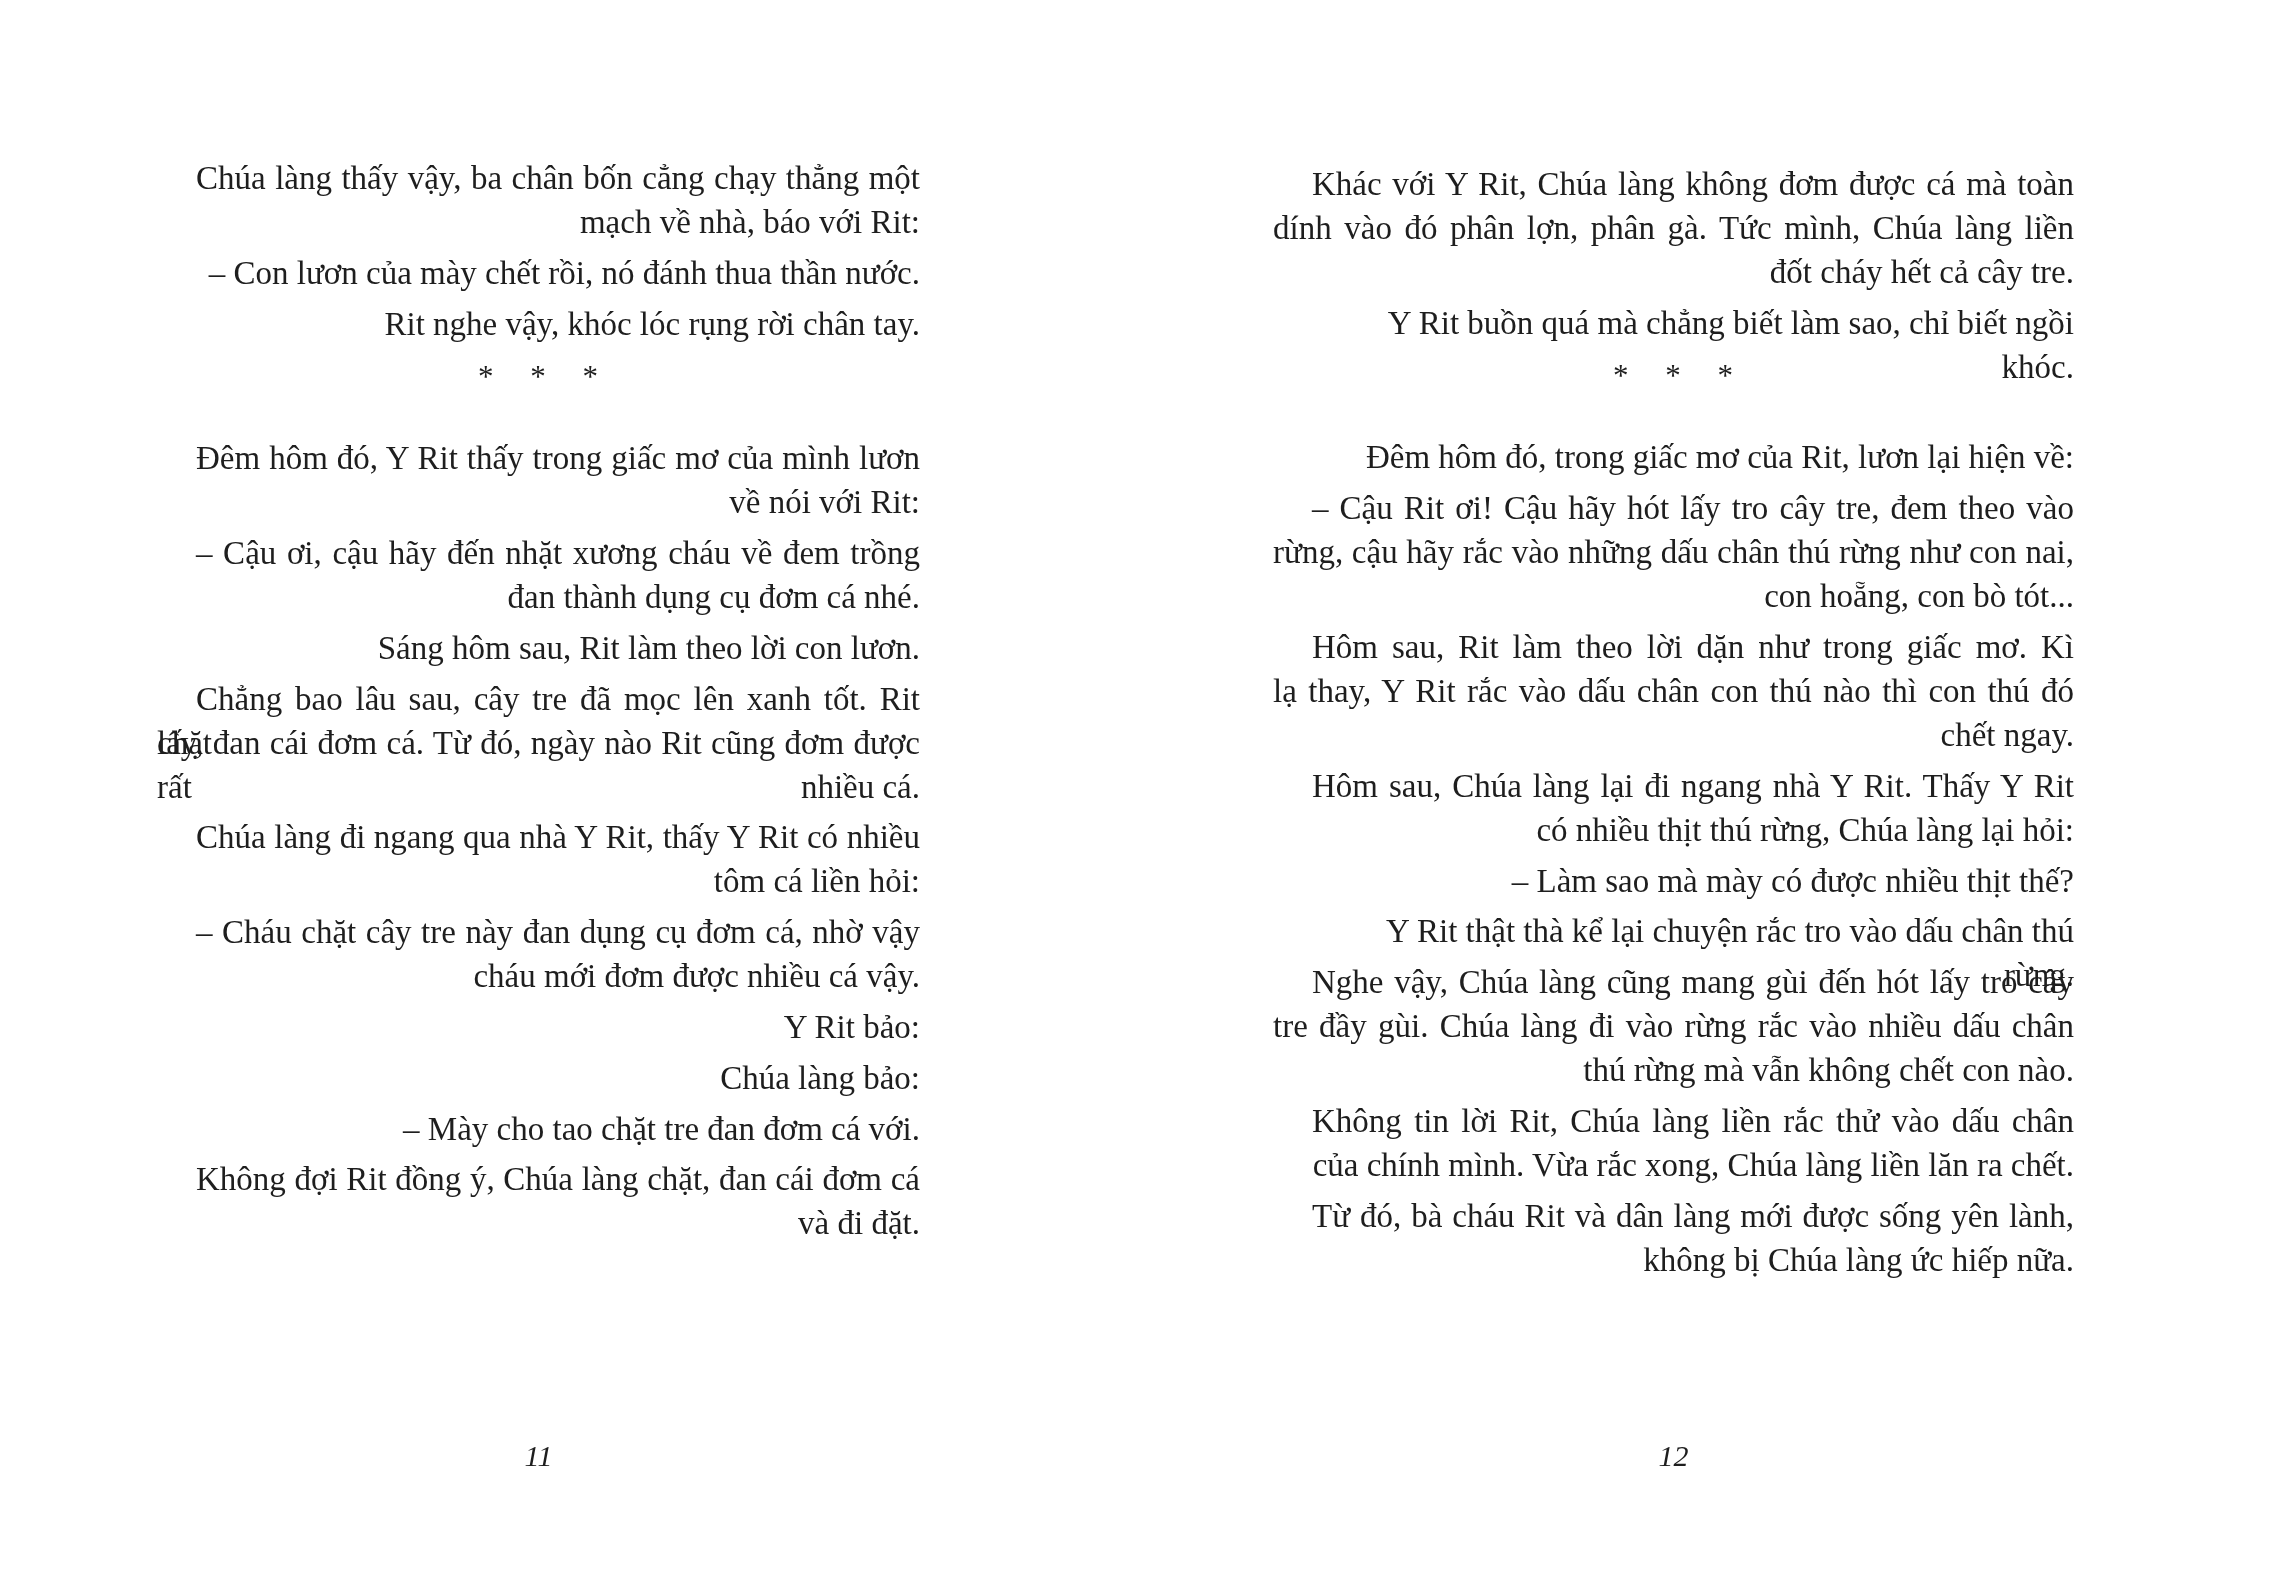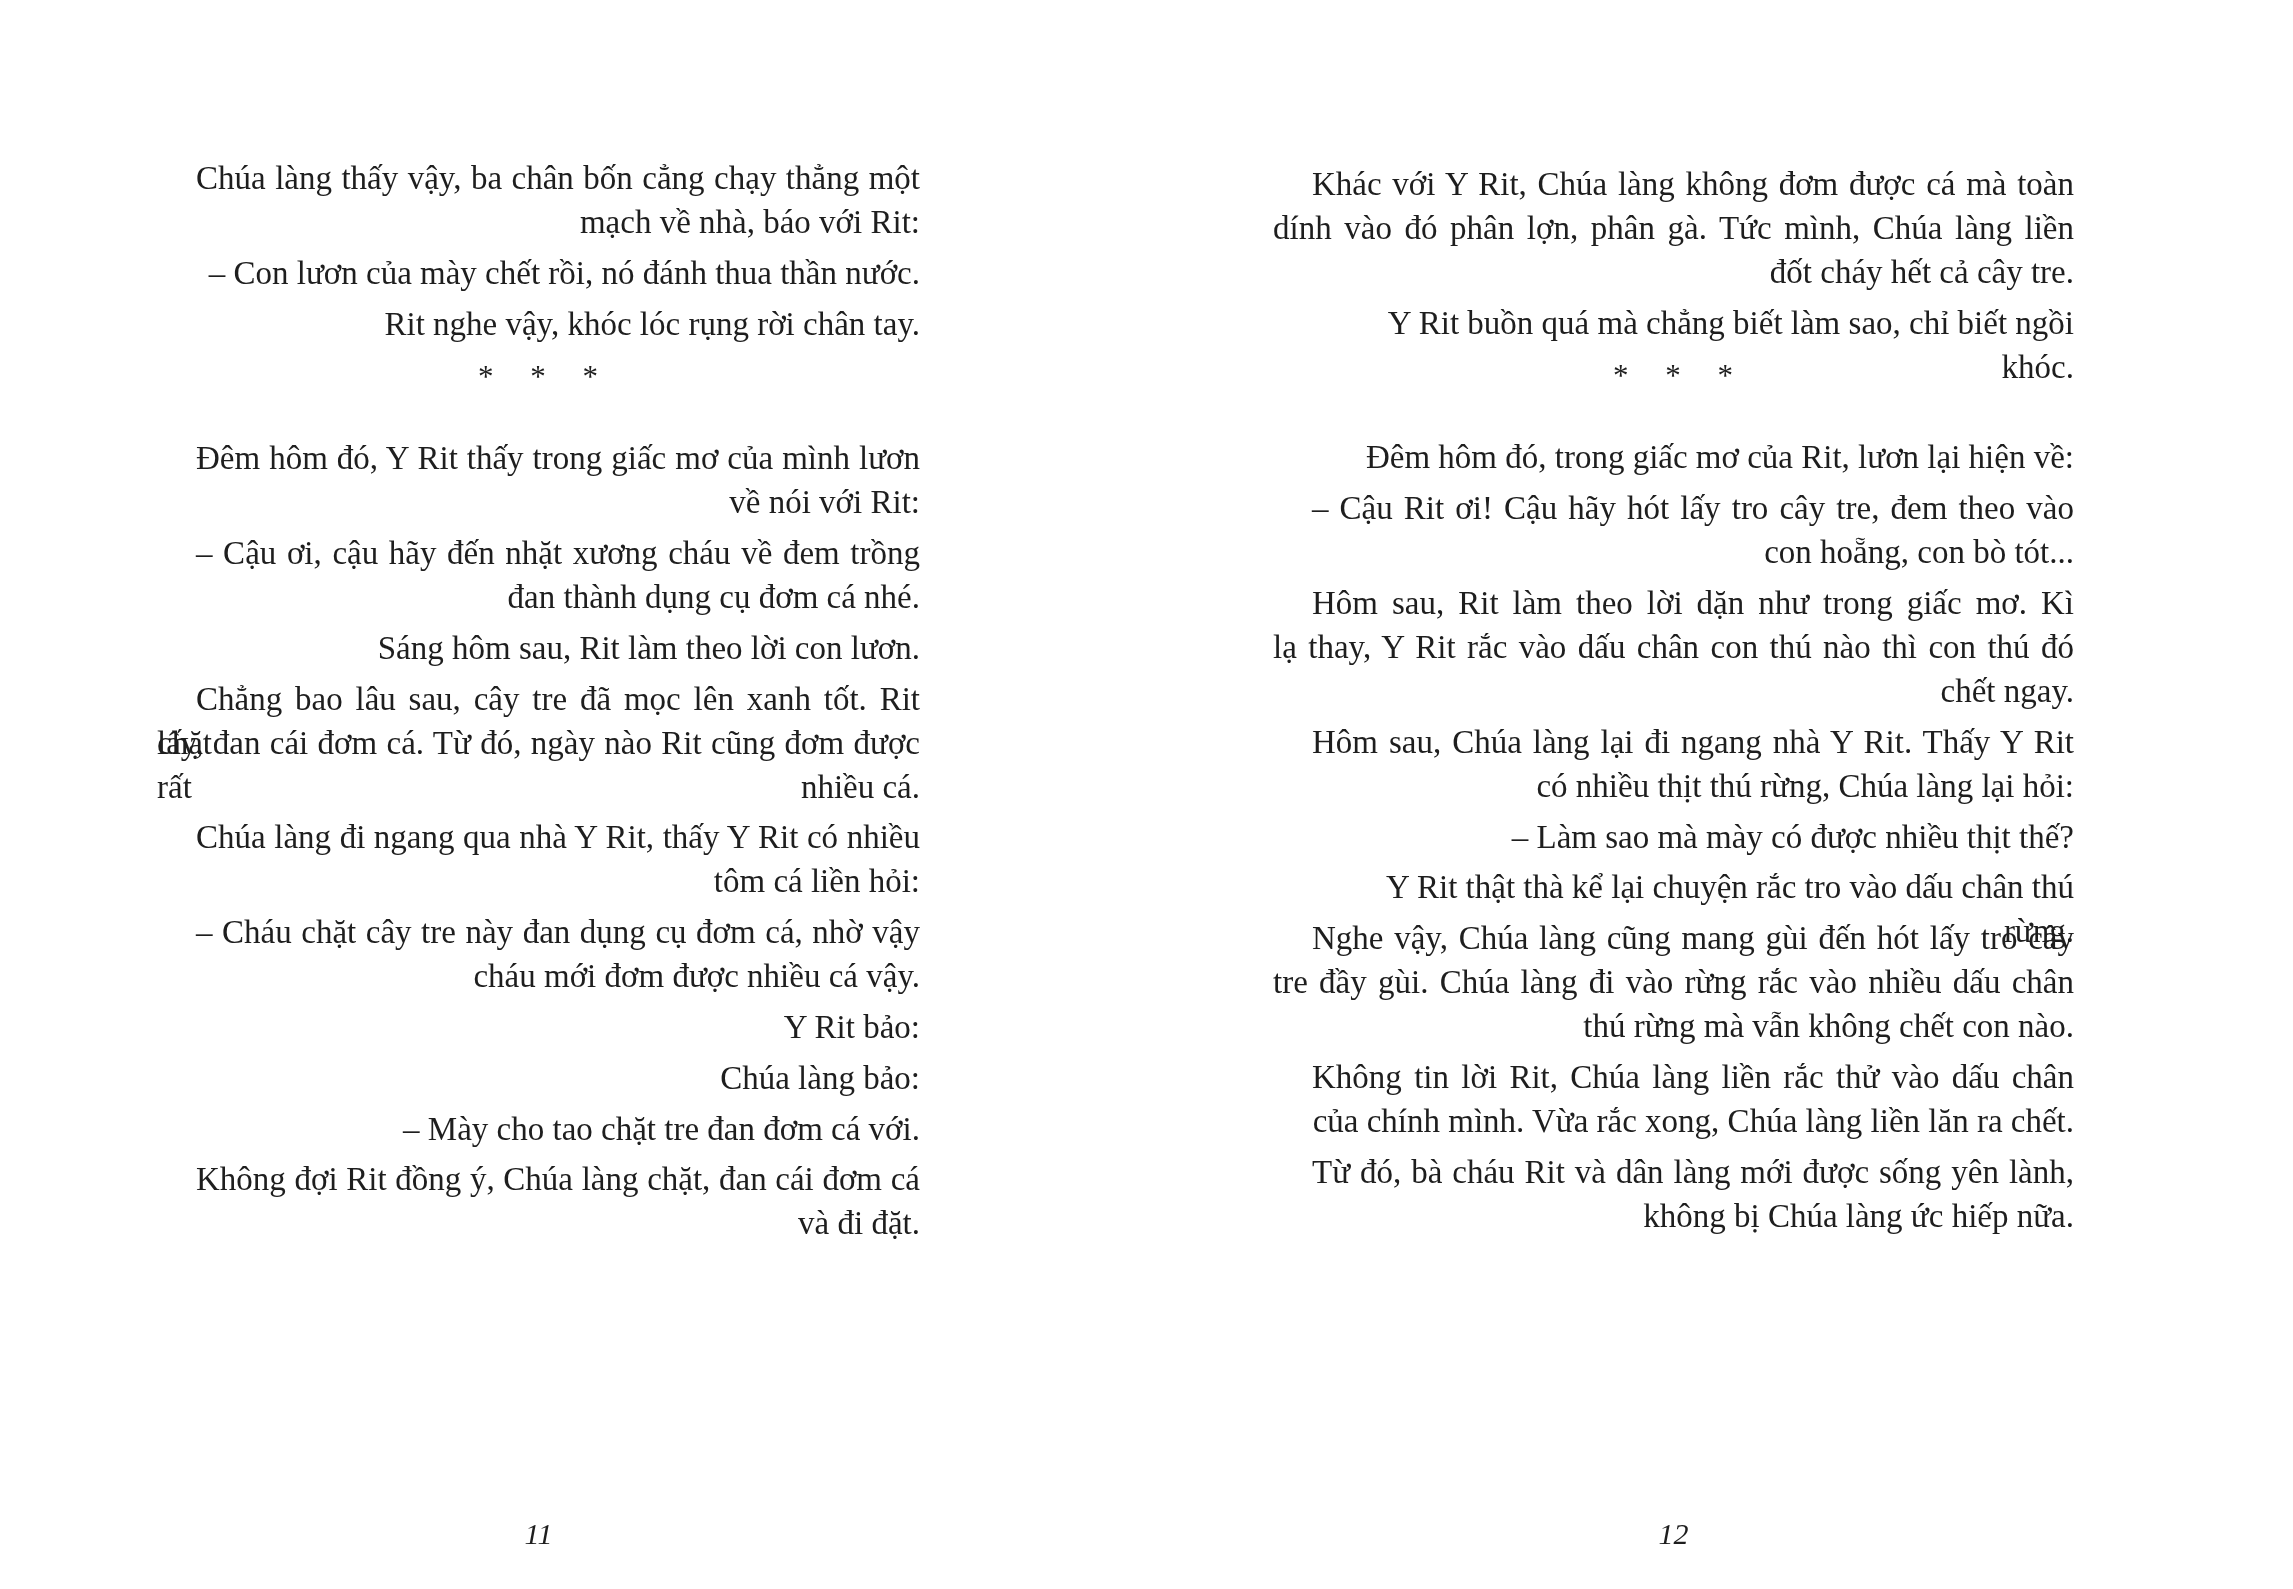--- a/index.html
+++ b/index.html
@@ -20,21 +20,21 @@
   .line.j{text-align:justify;text-align-last:justify;text-justify:inter-word;}
   .sep{
     margin:9.7px 0 37px 0;
     height:44px;line-height:44px;
     text-align:center;
     font-size:31px;
     word-spacing:27px;
     letter-spacing:1px;
   }
   .pagenum{
-    position:absolute;top:1514px;
+    position:absolute;top:1436px;
     font-style:italic;font-size:30px;line-height:39px;
     text-align:center;
   }
   #page-left  .pagenum{left:157px;width:763px;}
   #page-right .pagenum{left:1273px;width:801px;}
 </style>
 </head>
 <body>
 
 <div class="spread">
@@ -102,20 +102,21 @@
         </div>
         <div class="para">
           <div class="line first">Y Rit buồn quá mà chẳng biết làm sao, chỉ biết ngồi khóc.</div>
         </div>
         <div class="sep">* * *</div>
         <div class="para">
           <div class="line first">Đêm hôm đó, trong giấc mơ của Rit, lươn lại hiện về:</div>
         </div>
         <div class="para">
           <div class="line first j">– Cậu Rit ơi! Cậu hãy hót lấy tro cây tre, đem theo vào</div>
+          <div class="line j">rừng, cậu hãy rắc vào những dấu chân thú rừng như con nai,</div>
           <div class="line">con hoẵng, con bò tót...</div>
         </div>
         <div class="para">
           <div class="line first j">Hôm sau, Rit làm theo lời dặn như trong giấc mơ. Kì</div>
           <div class="line j">lạ thay, Y Rit rắc vào dấu chân con thú nào thì con thú đó</div>
           <div class="line">chết ngay.</div>
         </div>
         <div class="para">
           <div class="line first j">Hôm sau, Chúa làng lại đi ngang nhà Y Rit. Thấy Y Rit</div>
           <div class="line">có nhiều thịt thú rừng, Chúa làng lại hỏi:</div>

